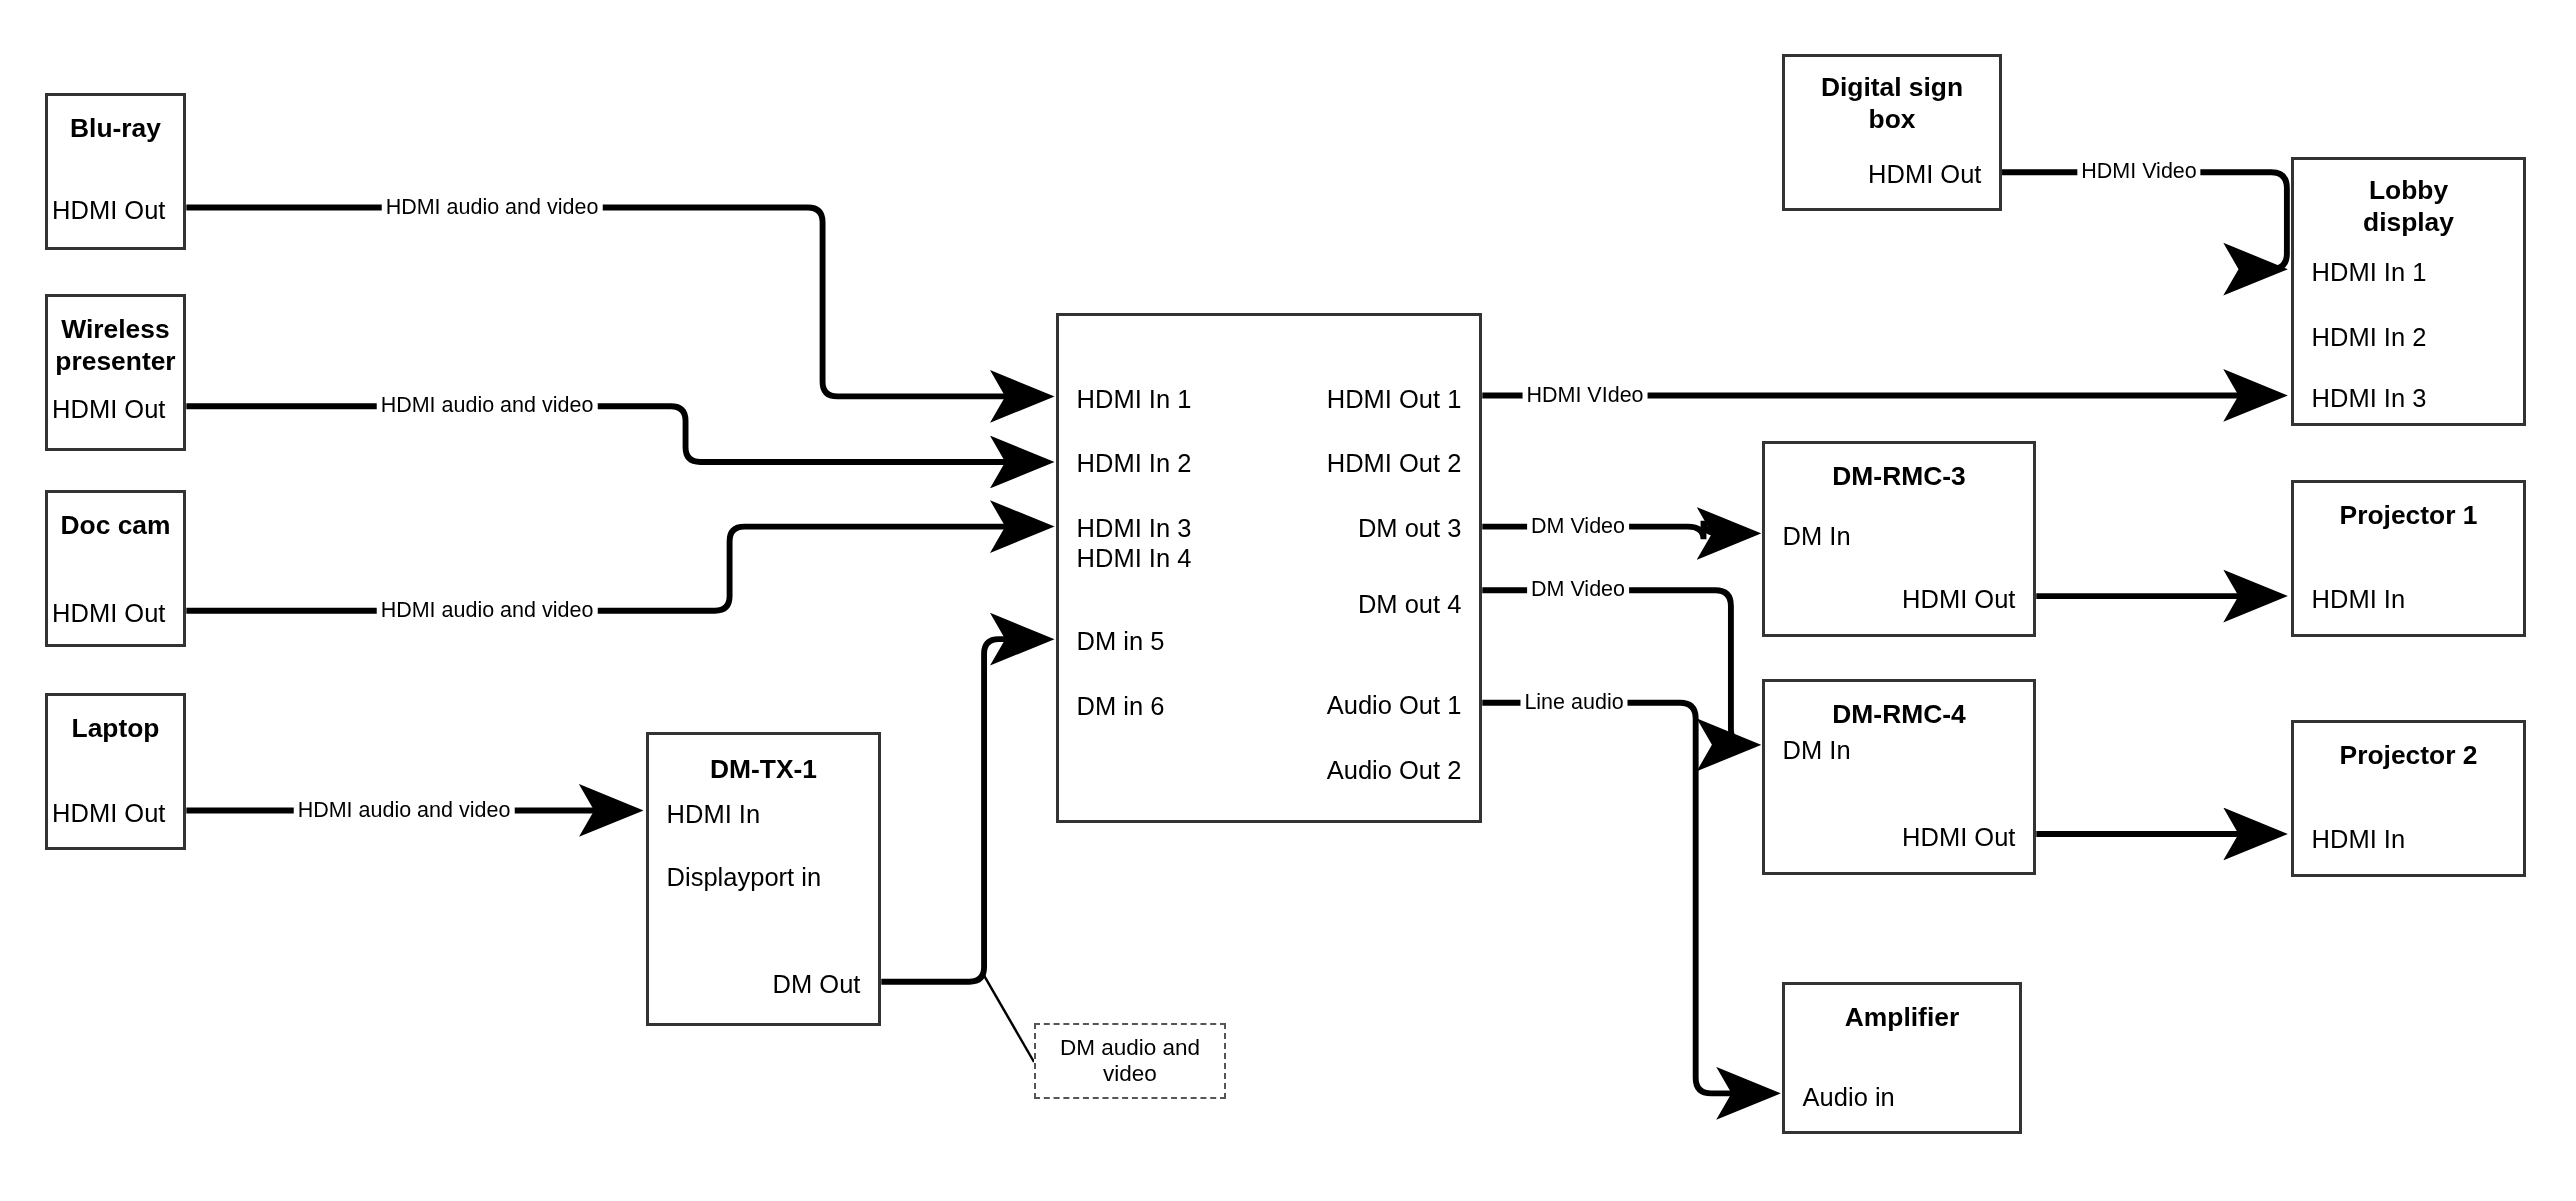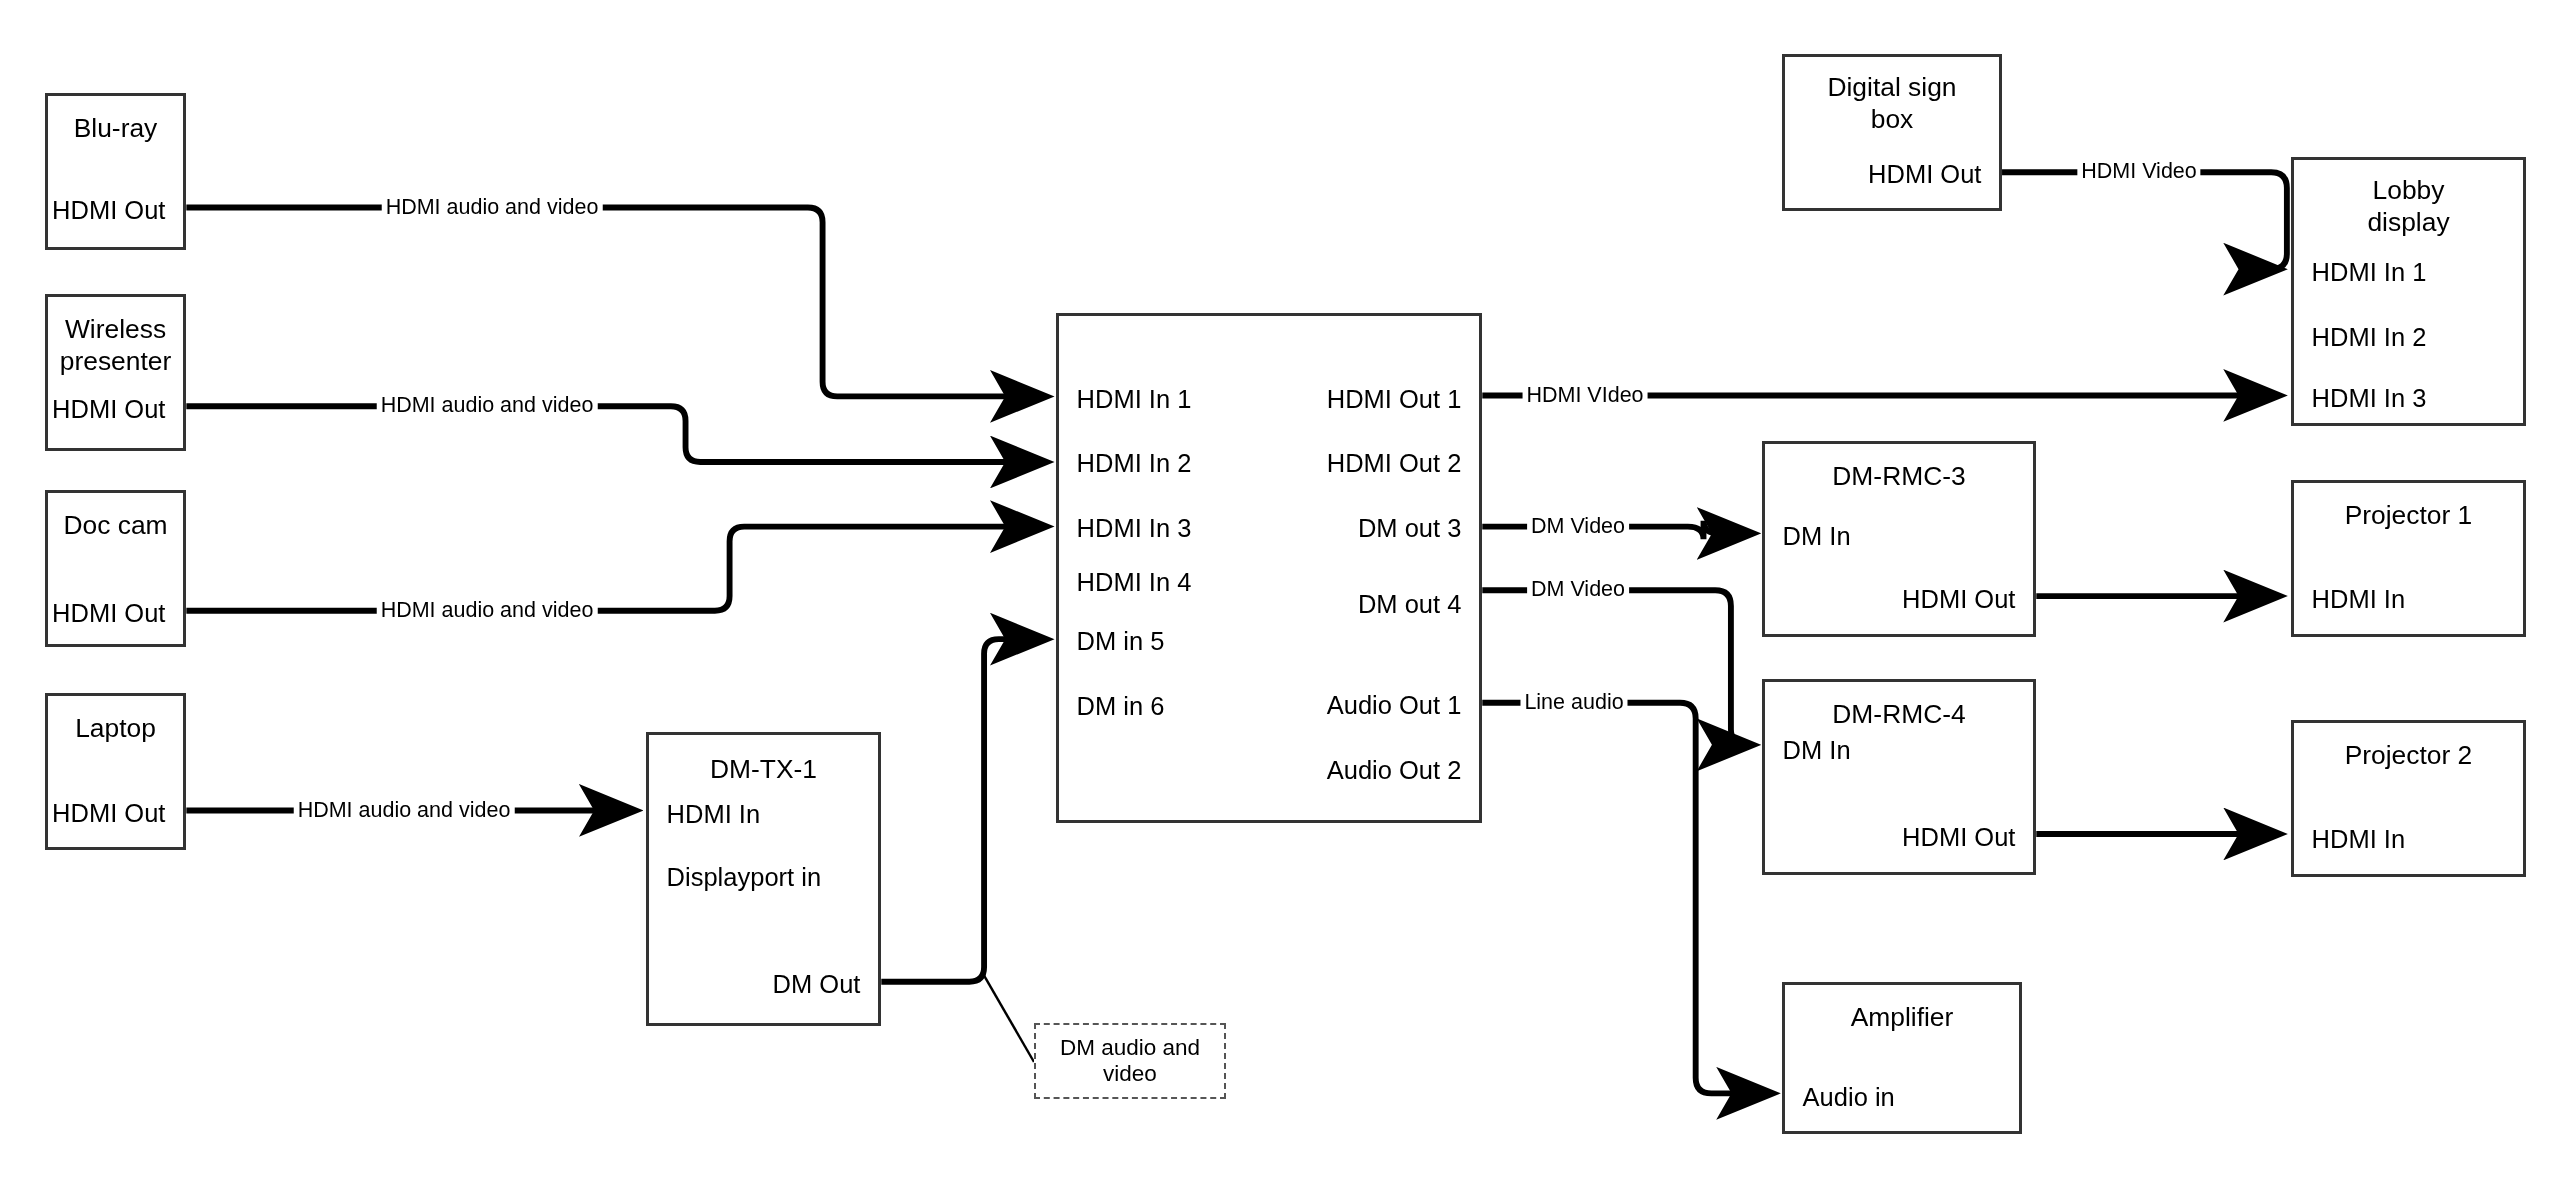--- a/index.html
+++ b/index.html
@@ -28,21 +28,21 @@
     border: 3.9px solid #333333;
     background: #ffffff;
     display: flex;
     flex-direction: column;
   }
   .node-title {
     position: absolute;
     left: 0;
     right: 0;
     text-align: center;
-    font-weight: normal;
+    font-weight: bold;
     font-size: 26.4px;
     line-height: 32px;
     color: #000000;
     white-space: pre-line;
   }
   .port {
     position: absolute;
     font-size: 25.5px;
     line-height: 29px;
     color: #000000;
@@ -140,21 +140,21 @@
     <div class="node-title" style="top:17.6px;">DM-TX-1</div>
     <div class="port left" style="top:65px;">HDMI In</div>
     <div class="port left" style="top:128px;">Displayport in</div>
     <div class="port right" style="top:235px;">DM Out</div>
   </div>
 
   <div class="node" style="left:1056px; top:313px; width:426px; height:510px;">
     <div class="port left" style="top:69px;">HDMI In 1</div>
     <div class="port left" style="top:133px;">HDMI In 2</div>
     <div class="port left" style="top:198px;">HDMI In 3</div>
-    <div class="port left" style="top:252px;">HDMI In 4</div>
+    <div class="port left" style="top:228px;">HDMI In 4</div>
     <div class="port left" style="top:311px;">DM in 5</div>
     <div class="port left" style="top:376px;">DM in 6</div>
     <div class="port right" style="top:69px;margin-left:46px;">HDMI Out 1</div>
     <div class="port right" style="top:133px;">HDMI Out 2</div>
     <div class="port right" style="top:198px;">DM out 3</div>
     <div class="port right" style="top:262px;margin-top:12px;">DM out 4</div>
     <div class="port right" style="top:375px;">Audio Out 1</div>
     <div class="port right" style="top:440px;">Audio Out 2</div>
   </div>
 

